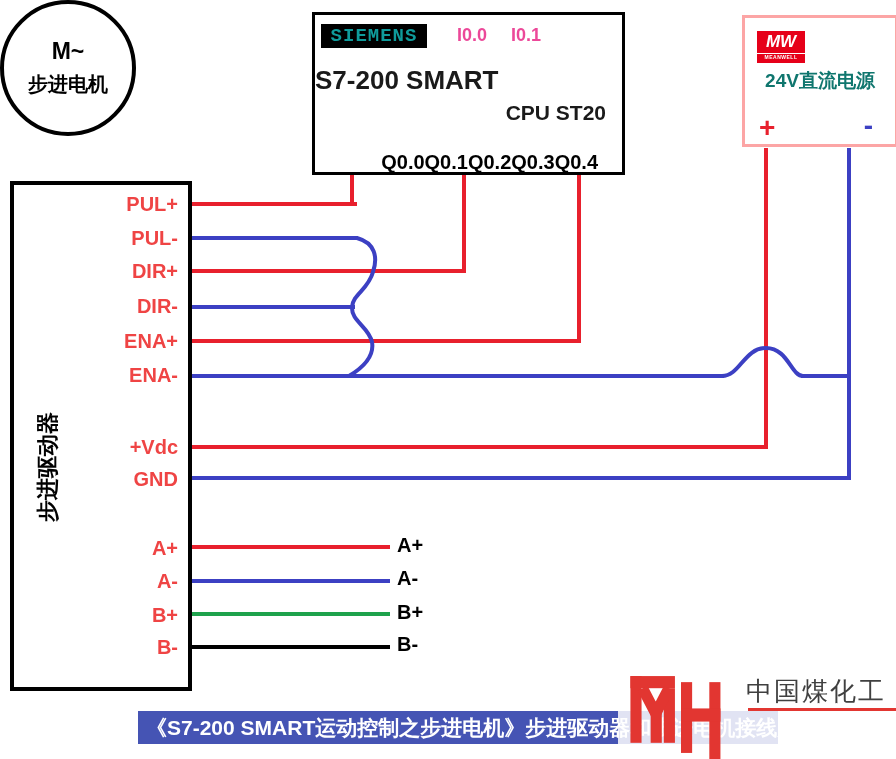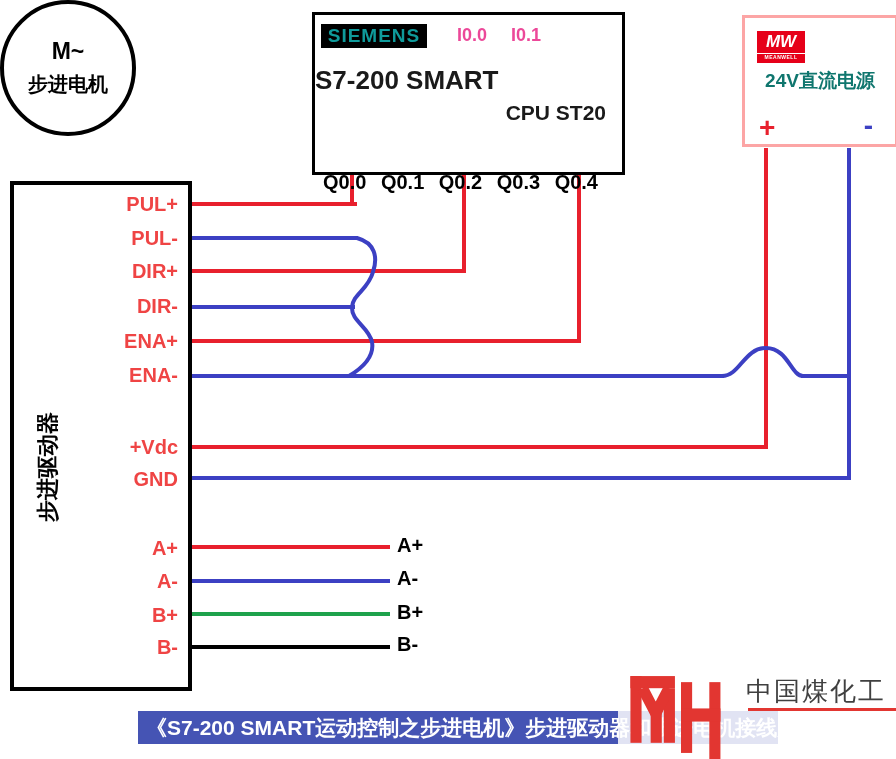--- a/index.html
+++ b/index.html
@@ -7,25 +7,25 @@
     width:896px;height:759px;position:relative;background:#ffffff;
     font-family:"Liberation Sans","DejaVu Sans",sans-serif;
     overflow:hidden;
   }
   .abs{position:absolute;}
   .wire{position:absolute;}
   .box{position:absolute;background:#fff;}
   
   #plc{left:312px;top:12px;width:313px;height:163px;border:3px solid #000;box-sizing:border-box;}
   #siemens-badge{left:6px;top:9px;width:106px;height:24px;background:#000;color:#0f9b9b;
-    font-weight:bold;font-size:19px;line-height:24px;text-align:center;letter-spacing:1px;}
+    font-weight:bold;font-size:19px;line-height:24px;text-align:center;letter-spacing:1px;font-family:Liberation Mono, monospace;}
   .plc-input{position:absolute;top:10px;font-size:18px;font-weight:bold;color:#ec4899;}
   #plc-title{left:0;right:20px;top:50px;text-align:left;font-size:26px;font-weight:bold;color:#1a1a1a;}
   #plc-subtitle{right:16px;top:86px;font-size:21px;font-weight:bold;color:#1a1a1a;}
-  #plc-outputs{left:8px;top:136px;width:275px;display:flex;justify-content:space-between;margin-top:20px;}
+  #plc-outputs{left:8px;top:136px;width:275px;display:flex;justify-content:flex-end;}
   #plc-outputs span{font-size:20px;font-weight:bold;color:#000;}
   
   #psu{left:742px;top:15px;width:156px;height:132px;border:3px solid #fca5a5;box-sizing:border-box;}
   #mw-badge{left:12px;top:13px;width:48px;height:32px;background:#e60019;color:#fff;text-align:center;}
   #mw-badge .mw{font-style:italic;font-weight:bold;font-size:17px;line-height:22px;display:block;}
   #mw-badge .mwsub{font-size:5px;font-weight:bold;letter-spacing:.5px;display:block;line-height:6px;border-top:1px solid #fff;}
   #psu-label{left:0;right:0;top:50px;text-align:center;font-size:19px;font-weight:bold;color:#0f766e;}
   #psu-plus{left:14px;top:94px;font-size:28px;font-weight:bold;color:#e8202d;}
   #psu-minus{right:22px;top:92px;font-size:28px;font-weight:bold;color:#3c40c3;}
   

